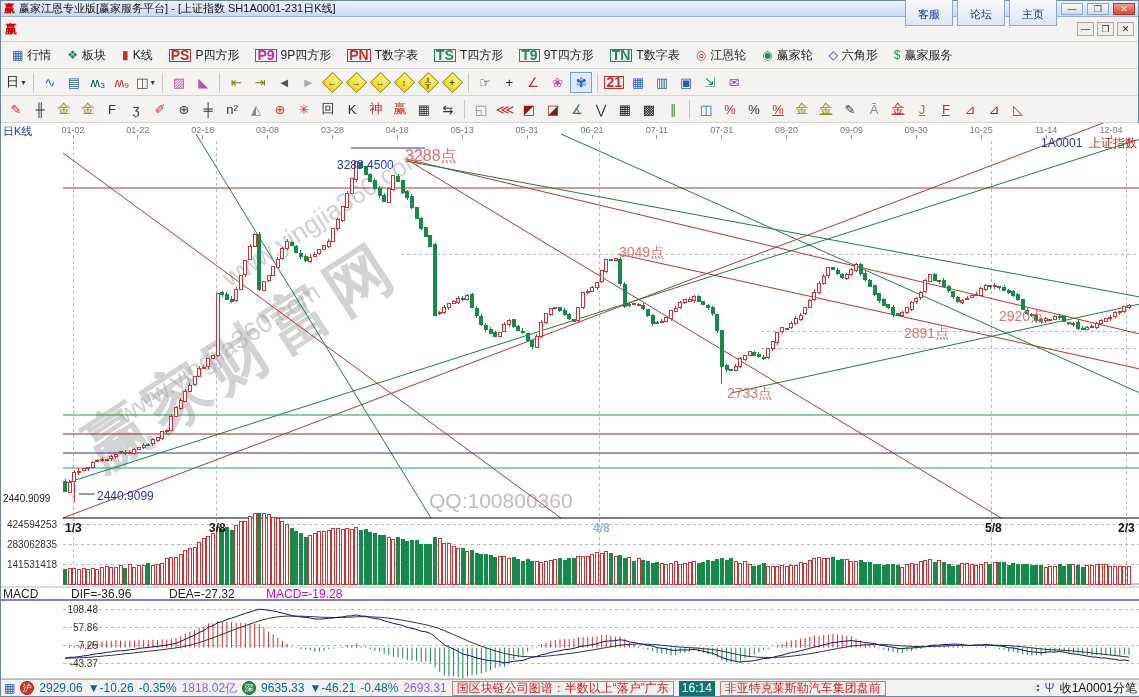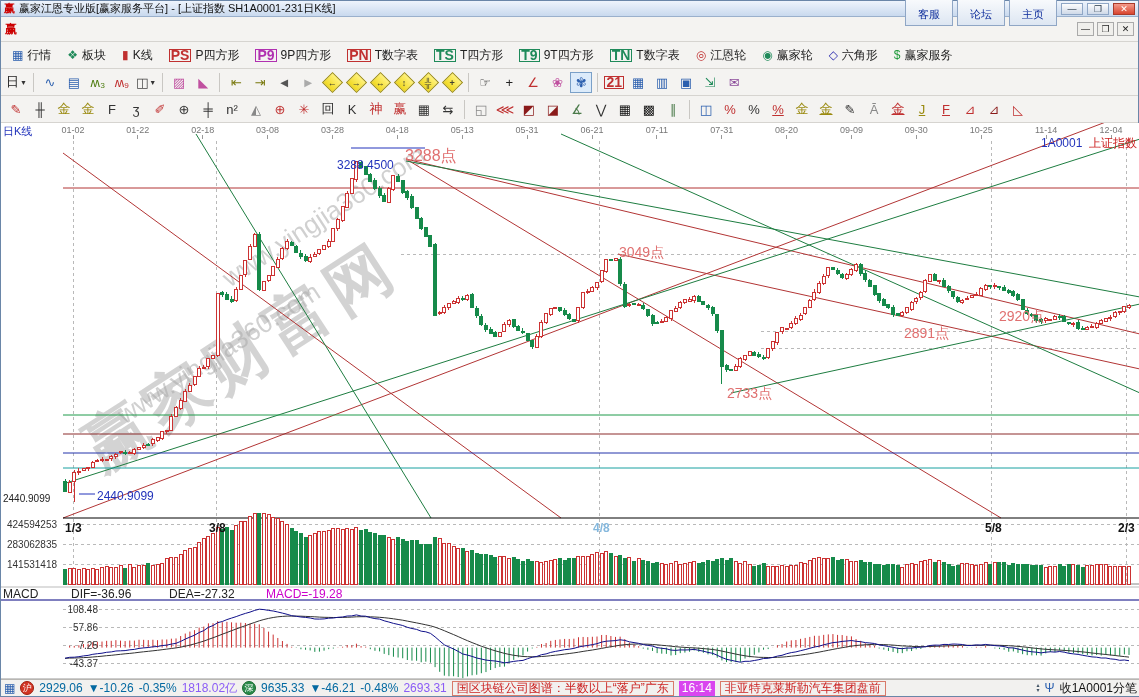--- a/index.html
+++ b/index.html
@@ -52,21 +52,21 @@
 .statusbar{position:absolute;left:0;bottom:0;width:1139px;height:17px;background:#f2f1ef;
  border-top:1px solid #b8b6b2;display:flex;align-items:center;gap:5px;padding:0 3px;font-size:12px;z-index:3}
 .sicon{color:#2b5fae;font-size:12px}
 .mkt{width:14px;height:14px;border-radius:50%;color:#fff;font-size:9px;display:inline-flex;
  align-items:center;justify-content:center;flex:none}
 .mkt.sh{background:#d23322;border:1px solid #a02010}
 .mkt.sz{background:#2a8a4a;border:1px solid #1a6a30}
 .qv{color:#0369a1;white-space:nowrap}
 .qa{color:#8b5cf6;white-space:nowrap}
 .nbox{border:1px solid #d87a6a;color:#c22;padding:0 4px;height:15px;line-height:13px;white-space:nowrap;overflow:hidden;max-width:300px}
-.ntime{background:#d946ef;color:#fff;padding:0 3px;height:15px;line-height:15px}
+.ntime{background:#0f766e;color:#fff;padding:0 3px;height:15px;line-height:15px}
 .ntext{color:#c22;border:1px solid #d87a6a;padding:0 4px;height:15px;line-height:13px;white-space:nowrap;overflow:hidden;max-width:200px}
 .spin{display:flex;flex-direction:column;font-size:6px;line-height:5px;color:#456;margin-left:auto;cursor:pointer}
 .antenna{color:#2b5fae;font-size:12px}
 .rlabel{color:#111;white-space:nowrap}
 </style>
 </head>
 <body>
 
 <div class="window">
 
@@ -149,21 +149,21 @@
         <span class="caret">▼</span>
       </span>
       <span class="vsep"></span>
       <span class="tbtn">
         <span style="color: rgb(43, 95, 174);">∿</span>
       </span>
       <span class="tbtn">
         <span style="color: rgb(43, 95, 174);">▤</span>
       </span>
       <span class="tbtn">
-        <span style="color: #4d7c0f;">ʍ₃</span>
+        <span style="color: #0c4a6e;">ʍ₃</span>
       </span>
       <span class="tbtn">
         <span style="color: rgb(192, 48, 48);">ʍ₉</span>
       </span>
       <span class="tbtn">
         <span style="color: rgb(68, 68, 68);">◫</span>
         <span class="caret">▼</span>
       </span>
       <span class="vsep"></span>
       <span class="tbtn">
@@ -379,20 +379,21 @@
       </span>
       <span class="tbtn">
         <span style="color: rgb(192, 48, 48);">◺</span>
       </span>
     </div>
 
   <div class="chart-region">
     <div class="wm wm-site1">www.yingjia360.com</div>
     <div class="wm wm-brand">赢家财富网</div>
     <div class="wm wm-site2">www.yingjia360.com</div>
+    <div class="wm wm-qq">QQ:100800360</div>
     <svg id="chart-svg" width="1139" height="558" viewBox="0 0 1139 558">
         <g shape-rendering="crispEdges">
           <line x1="72" y1="18" x2="72" y2="461" stroke="#b9b9b9" stroke-dasharray="3,3"></line>
           <line x1="215" y1="18" x2="215" y2="461" stroke="#b9b9b9" stroke-dasharray="3,3"></line>
           <line x1="598" y1="18" x2="598" y2="461" stroke="#b9b9b9" stroke-dasharray="3,3"></line>
           <line x1="990" y1="18" x2="990" y2="461" stroke="#b9b9b9" stroke-dasharray="3,3"></line>
           <line x1="1125" y1="18" x2="1125" y2="461" stroke="#b9b9b9" stroke-dasharray="3,3"></line>
           <line x1="400" y1="131" x2="1139" y2="131" stroke="#b9b9b9" stroke-dasharray="3,3"></line>
           <line x1="760" y1="208" x2="1139" y2="208" stroke="#b9b9b9" stroke-dasharray="3,3"></line>
           <line x1="760" y1="225" x2="1139" y2="225" stroke="#b9b9b9" stroke-dasharray="3,3"></line>

